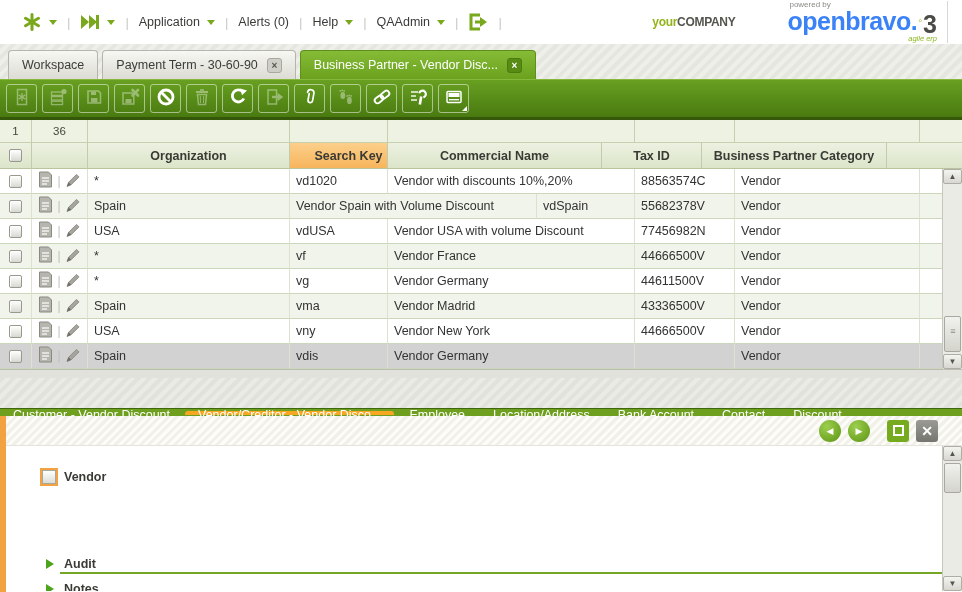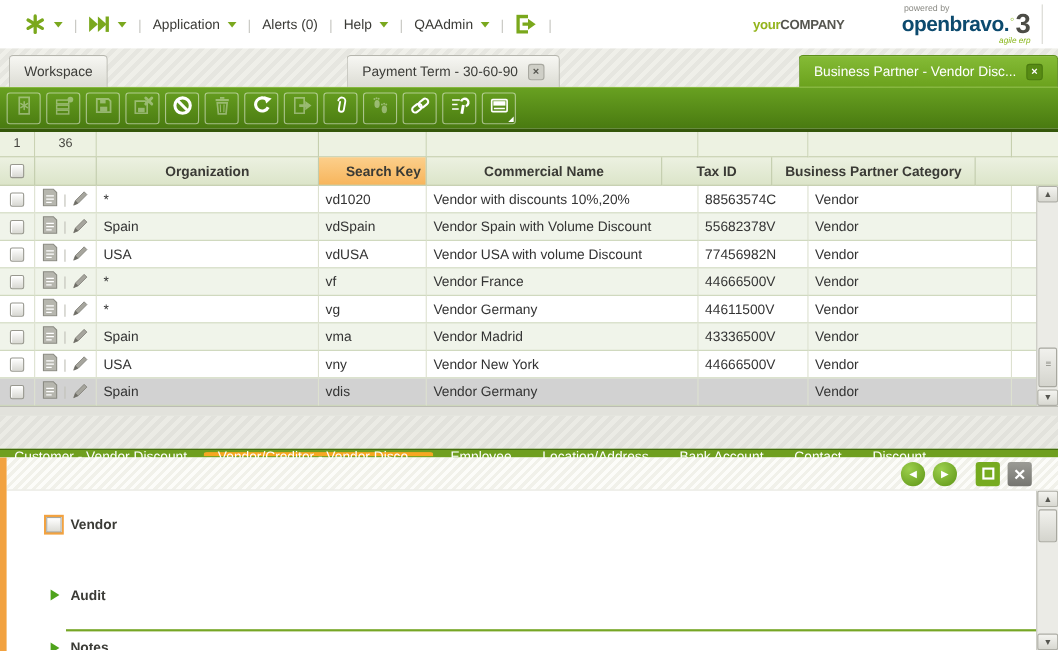--- a/index.html
+++ b/index.html
@@ -18,27 +18,27 @@
   .mi-icon svg{display:block;}
   .dd-arrow{width:0;height:0;border-left:4px solid transparent;border-right:4px solid transparent;border-top:5px solid #7aa81e;margin-left:7px;}
   .mi-sep{color:#c9c9c4;font-size:13px;}
   .brand{margin-left:auto;display:flex;align-items:center;gap:26px;padding-right:6px;border-right:1px solid #d8d8d2;margin-right:4px;}
   .yourco{font-size:12px;font-weight:bold;letter-spacing:-.3px;}
   .yourco .p1{color:#93b41c;}
   .yourco .p2{color:#55554f;font-weight:600;}
   .obv{line-height:1;text-align:left;position:relative;padding-right:4px;margin-left:26px;}
   .obv .pb{font-size:8px;color:#8a8a84;margin-left:2px;}
   .obv .row{display:flex;align-items:flex-end;}
-  .obv .ob{font-size:19px;font-weight:bold;color:#0c4a6e;letter-spacing:-.5px;}
+  .obv .ob{font-size:25px;font-weight:bold;color:#3b82f6;letter-spacing:-.5px;}
   .obv .ring{color:#8ab71d;font-size:11px;font-weight:bold;margin:0 0 8px 1px;}
   .obv .three{font-size:25px;font-weight:bold;color:#4c4c46;margin-left:1px;line-height:.8;}
   .obv .tag{font-size:7.5px;font-style:italic;color:#8ab71d;text-align:right;margin-top:1px;}
 
   
-  .wintabs{height:35px;background:repeating-linear-gradient(135deg,#e6e6e0 0 4px,#efefe9 4px 8px);display:flex;align-items:flex-end;padding-left:8px;gap:4px;justify-content:space-between;}
+  .wintabs{height:35px;background:repeating-linear-gradient(135deg,#e6e6e0 0 4px,#efefe9 4px 8px);display:flex;align-items:flex-end;padding-left:8px;gap:4px;}
   .wtab{height:29px;display:flex;align-items:center;padding:0 13px;border-radius:4px 4px 0 0;border:1px solid #b5b5ad;border-bottom:none;background:linear-gradient(#f7f7f3,#dcdcd4);font-size:12.5px;color:#3c3c38;cursor:pointer;}
   .wtab.active{background:linear-gradient(#85bb36,#6ba21d);border-color:#5d8f1a;color:#fff;}
   .wtab-x{width:15px;height:15px;margin-left:9px;border-radius:3px;background:#cfcfc7;border:1px solid #a8a8a0;color:#55554f;font-size:10px;line-height:13px;text-align:center;font-weight:bold;}
   .wtab.active .wtab-x{background:#578b14;border-color:#4a7a10;color:#fff;}
 
   
   .toolbar{height:41px;background:linear-gradient(#68a021,#497a10);border-top:1px solid #86b83e;border-bottom:3px solid #35570a;display:flex;align-items:center;gap:5px;padding-left:6px;}
   .tbtn{width:31px;height:29px;border:1px solid rgba(255,255,255,.5);border-radius:3px;display:flex;align-items:center;justify-content:center;position:relative;cursor:pointer;}
   .tbtn.disabled svg{opacity:.38;}
   .tbtn .corner{position:absolute;right:1px;bottom:1px;width:0;height:0;border-left:5px solid transparent;border-bottom:5px solid #fff;}
@@ -366,22 +366,22 @@
                   <line x1="4" y1="13" x2="9" y2="13"></line>
                 </g>
               </svg></span>
             <span class="icon-sep">|</span>
             <span><svg width="16" height="16">
                 <polygon points="2,14.5 3.6,10.3 11.5,2.4 14,4.9 6.1,12.8" fill="#a6a59d" stroke="#84837b" stroke-width=".8"></polygon>
                 <polygon points="2,14.5 3.6,10.3 6.1,12.8" fill="#6e6d66"></polygon>
               </svg></span>
           </div>
           <div class="dcell" style="width: 202px;">Spain</div>
+          <div class="dcell" style="width: 247px;">Vendor Spain with Volume Discount</div>
           <div class="dcell" style="width: 98px;">vdSpain</div>
-          <div class="dcell" style="width: 247px;">Vendor Spain with Volume Discount</div>
           <div class="dcell" style="width: 100px;">55682378V</div>
           <div class="dcell" style="width: 185px;">Vendor</div>
           <div class="dcell filler"></div>
         </div>
         <div class="drow">
           <div class="dcell center" style="width: 32px;">
             <div class="cb"></div>
           </div>
           <div class="dcell center" style="width: 56px;">
             <span><svg width="15" height="17">
@@ -566,21 +566,21 @@
     <div class="maxbtn">
         <div class="sq"></div>
       </div>
     <div class="closebtn">✕</div>
   </div>
   <div class="formbody">
     <div class="field-row">
       <div class="vcb"></div>
       <span class="field-label">Vendor</span>
     </div>
-    <div class="section-row" style="top:88px;">
+    <div class="section-row" style="top:111px;">
       <span class="tri"></span>
       <span class="section-label">Audit</span>
     </div>
     <div class="section-sep" style="top:126px;"></div>
     <div class="section-row" style="top:136px;">
       <span class="tri"></span>
       <span class="section-label">Notes</span>
     </div>
     <div class="vscroll" style="height:145px;">
       <div class="sbtn">▲</div>

